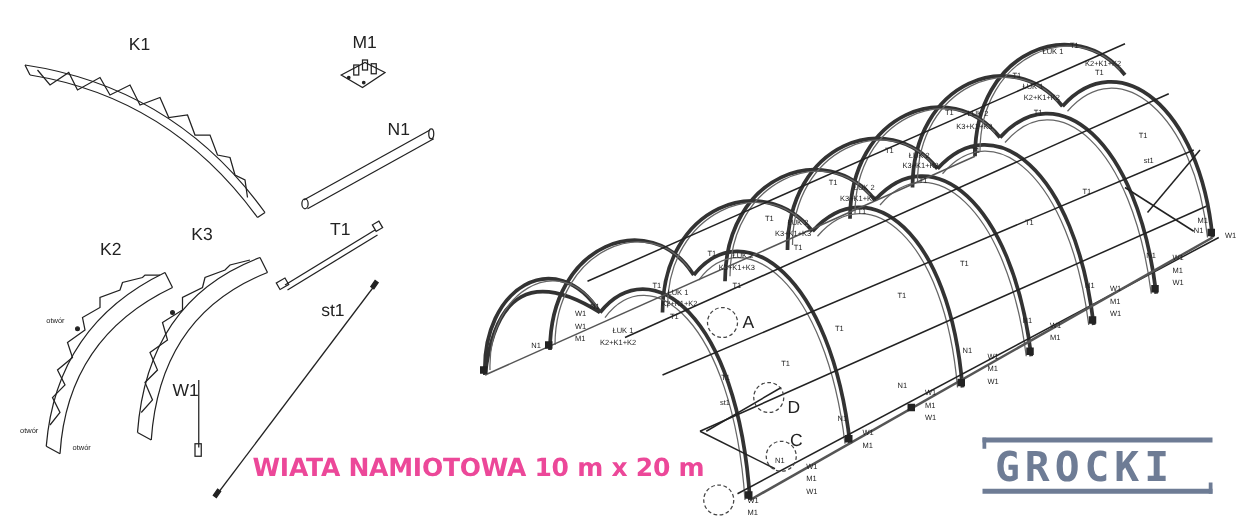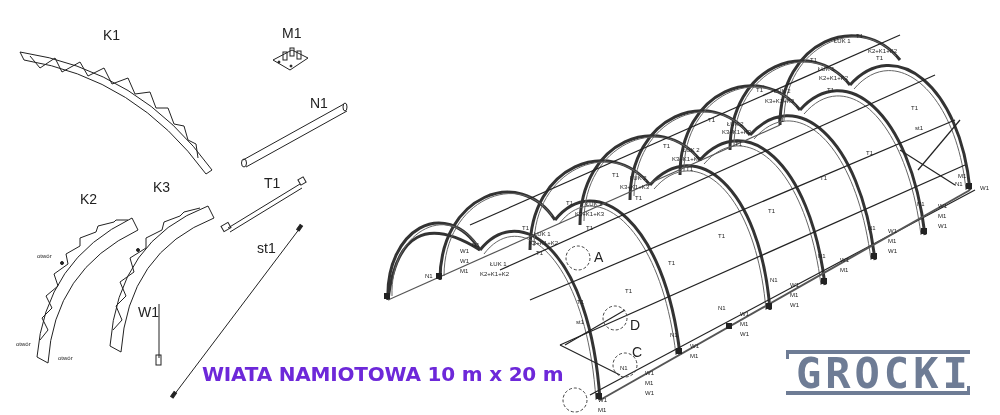--- a/index.html
+++ b/index.html
@@ -1,23 +1,23 @@
 <!DOCTYPE html>
 <html><head>
 <meta charset="utf-8">
 <style>
   html, body { margin:0; padding:0; background:#ffffff; }
   body { width:1000px; height:415px; overflow:hidden; position:relative; font-family:"Liberation Sans", sans-serif; }
-  #title { position:absolute; left:202px; top:362px; font-size:20px; font-weight:bold; color:#6d28d9; letter-spacing:-0.2px; font-family:"DejaVu Sans", sans-serif; white-space:nowrap; }
+  #title { position:absolute; left:202px; top:362px; font-size:20px; font-weight:bold; color:#ec4899; letter-spacing:-0.2px; font-family:"DejaVu Sans", sans-serif; white-space:nowrap; }
   #logo { position:absolute; left:786px; top:350px; width:184px; height:48px; }
   #logo .bar-top { position:absolute; left:0; top:0; width:184px; height:4px; background:#6e7c95; }
   #logo .bar-bot { position:absolute; left:0; top:41px; width:184px; height:4px; background:#6e7c95; }
   #logo .tick-l { position:absolute; left:0; top:0; width:3px; height:9px; background:#6e7c95; }
   #logo .tick-r { position:absolute; right:0; top:36px; width:3px; height:9px; background:#6e7c95; }
-  #logo .txt { position:absolute; left:10px; top:7px; width:170px; text-align:center; font-size:42px; font-weight:bold; color:#6e7c95; letter-spacing:4px; font-family:"DejaVu Sans Mono", monospace; line-height:33px; }
+  #logo .txt { position:absolute; left:10px; top:7px; width:170px; text-align:left; font-size:33px; font-weight:bold; color:#6e7c95; letter-spacing:4px; font-family:"DejaVu Sans Mono", monospace; line-height:33px; }
   svg { position:absolute; left:0; top:0; }
   .lbl { font-family:"Liberation Sans", sans-serif; font-size:6px; fill:#222; }
   .big { font-family:"Liberation Sans", sans-serif; font-size:14px; fill:#222; }
 </style>
 </head>
 <body>
 
 <svg width="1000" height="415" viewBox="0 0 1000 415">
 
   <g fill="none" stroke="#222" stroke-width="1">

